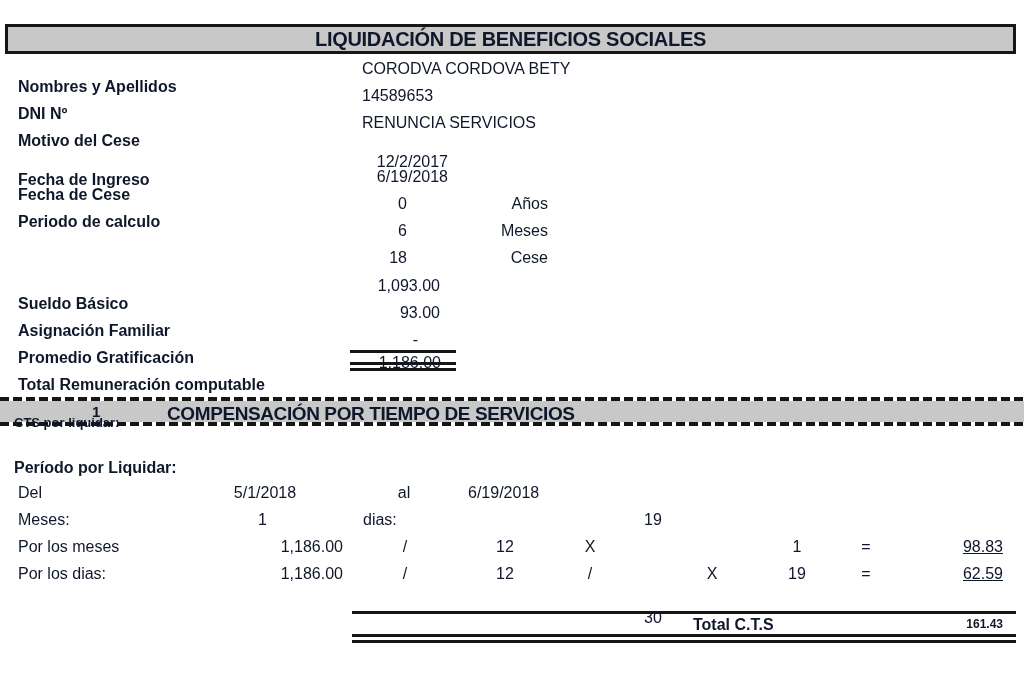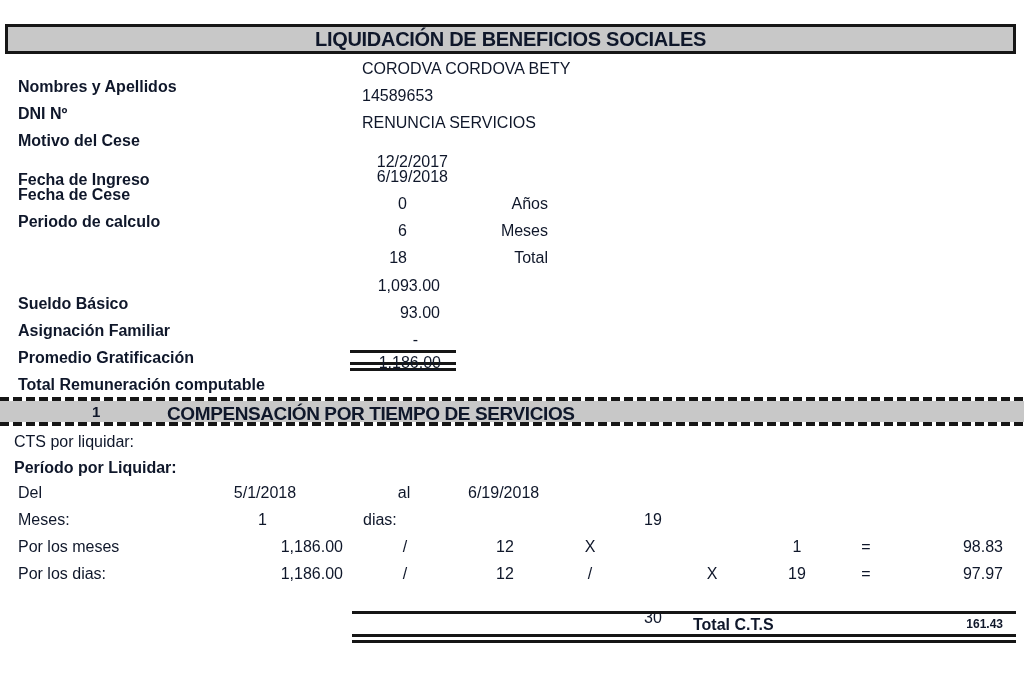--- a/index.html
+++ b/index.html
@@ -33,41 +33,41 @@
   }
   .total-cell span { text-decoration:underline; }
 
   
   .band { position:absolute; left:0; top:397px; width:1024px; }
   .dash-line { height:4px; background:repeating-linear-gradient(to right, var(--ink) 0 9px, transparent 9px 13px); }
   .band-body { height:21px; background:var(--band-bg); position:relative; }
   .band-num   { position:absolute; left:92px;  top:2px; font-weight:bold; font-size:15px; }
   .band-title { position:absolute; left:167px; top:2px; font-weight:bold; font-size:19px; letter-spacing:-0.4px; }
 
-  .cts-sub    { position:absolute; left:14px; top:433px; font-weight:normal; font-size:16px; }
+  .cts-sub    { position:absolute; left:14px; top:415px; font-weight:bold; font-size:13px; }
   .cts-period { position:absolute; left:14px; top:459px; font-weight:bold; font-size:16px; }
 
   
   .crow { position:absolute; left:0; width:1024px; height:18px; font-size:16px; line-height:18px; }
   .c-lbl  { position:absolute; left:18px;  white-space:nowrap; }
   .c-date1{ position:absolute; left:205px; width:120px; text-align:center; }
   .c-al   { position:absolute; left:364px; width:80px;  text-align:center; }
   .c-date2{ position:absolute; left:468px; }
   .c-m1   { position:absolute; left:167px; width:100px; text-align:right; }
   .c-dlbl { position:absolute; left:363px; }
   .c-d19  { position:absolute; left:613px; width:80px;  text-align:center; }
   .c-base { position:absolute; left:243px; width:100px; text-align:right; }
   .c-sl1  { position:absolute; left:377px; width:56px;  text-align:center; }
   .c-12   { position:absolute; left:477px; width:56px;  text-align:center; }
   .c-op2  { position:absolute; left:562px; width:56px;  text-align:center; }
   .c-30   { position:absolute; left:625px; width:56px;  text-align:center;margin-top:44px; }
   .c-op3  { position:absolute; left:684px; width:56px;  text-align:center; }
   .c-fac  { position:absolute; left:769px; width:56px;  text-align:center; }
   .c-eq   { position:absolute; left:838px; width:56px;  text-align:center; }
-  .c-res  { position:absolute; left:903px; width:100px; text-align:right; }
+  .c-res  { position:absolute; left:903px; width:100px; text-align:right;text-decoration:underline; }
 
   
   .cts-total {
     position:absolute; left:352px; top:611px; width:664px; height:20px; box-sizing:content-box;
     border-top:3px solid var(--ink); border-bottom:9px double var(--ink);
   }
   .ct-label { position:absolute; left:341px; bottom:0; font-weight:bold; font-size:16px; line-height:19px; }
   .ct-value { position:absolute; right:13px; bottom:0; font-weight:bold; font-size:12px; line-height:19px; }
 </style>
 </head>
@@ -110,21 +110,21 @@
     <span class="vunit">Años</span>
   </div>
 
   <div class="row" style="top:221px">
     <span class="vnum">6</span>
     <span class="vunit">Meses</span>
   </div>
 
   <div class="row" style="top:248px">
     <span class="vnum">18</span>
-    <span class="vunit">Total</span>
+    <span class="vunit">Cese</span>
   </div>
 
   <div class="row" style="top:276px">
     <span class="lbl">Sueldo Básico</span>
     <span class="vmoney">1,093.00</span>
   </div>
 
   <div class="row" style="top:303px">
     <span class="lbl">Asignación Familiar</span>
     <span class="vmoney">93.00</span>
@@ -182,21 +182,21 @@
   <div class="crow" style="top:565px">
     <span class="c-lbl">Por los dias:</span>
     <span class="c-base">1,186.00</span>
     <span class="c-sl1">/</span>
     <span class="c-12">12</span>
     <span class="c-op2">/</span>
     <span class="c-30">30</span>
     <span class="c-op3">X</span>
     <span class="c-fac">19</span>
     <span class="c-eq">=</span>
-    <span class="c-res">97.97</span>
+    <span class="c-res">62.59</span>
   </div>
 
   <div class="cts-total">
     <span class="ct-label">Total C.T.S</span>
     <span class="ct-value">161.43</span>
   </div>
 
 </div>
 
 </body></html>

